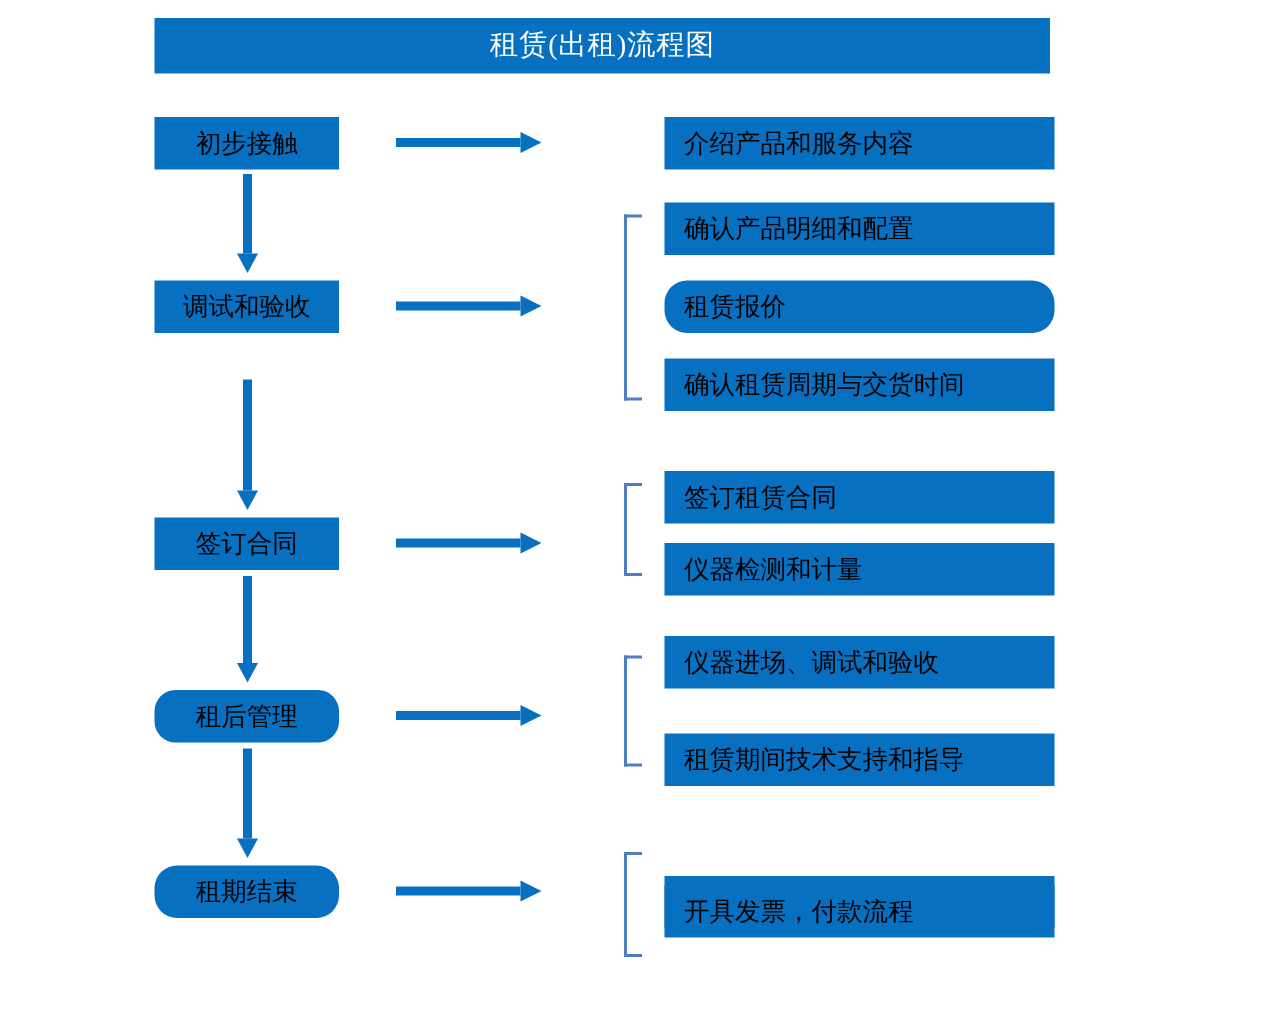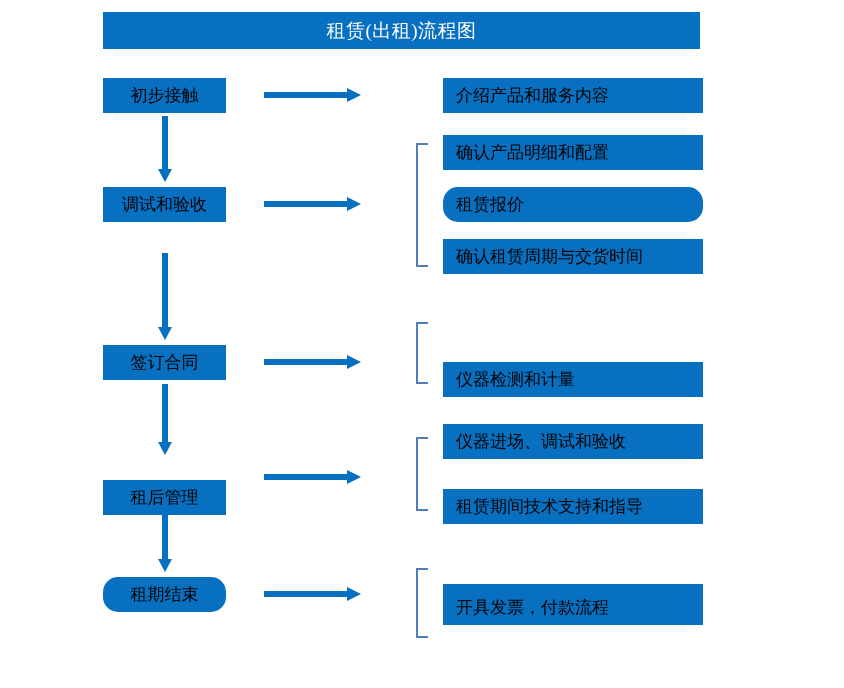--- a/index.html
+++ b/index.html
@@ -139,21 +139,21 @@
 
   <div class="box stage" style="top:78px;">
     <span class="box-text">初步接触</span>
   </div>
   <div class="box stage" style="top:187px;">
     <span class="box-text">调试和验收</span>
   </div>
   <div class="box stage" style="top:345px;">
     <span class="box-text">签订合同</span>
   </div>
-  <div class="box stage" style="top:480px;">
+  <div class="box stage" style="top:460px;border-radius:14px;">
     <span class="box-text">租后管理</span>
   </div>
   <div class="box stage" style="top:577px;border-radius:15px;">
     <span class="box-text">租期结束</span>
   </div>
 
   <div class="v-arrow" style="top:116px; height:66px;">
     <div class="shaft" style="height:53px;"></div>
       <div class="head"></div>
   </div>
@@ -201,20 +201,23 @@
   </div>
   <div class="box detail" style="top:135px;">
     <span class="box-text">确认产品明细和配置</span>
   </div>
   <div class="box detail" style="top:187px;border-radius:15px;">
     <span class="box-text">租赁报价</span>
   </div>
   <div class="box detail" style="top:239px;">
     <span class="box-text">确认租赁周期与交货时间</span>
   </div>
+  <div class="box detail" style="top:314px;">
+    <span class="box-text">签订租赁合同</span>
+  </div>
   <div class="box detail" style="top:362px;">
     <span class="box-text">仪器检测和计量</span>
   </div>
   <div class="box detail" style="top:424px;">
     <span class="box-text">仪器进场、调试和验收</span>
   </div>
   <div class="box detail" style="top:489px;">
     <span class="box-text">租赁期间技术支持和指导</span>
   </div>
   <div class="box detail" style="top:584px;">

